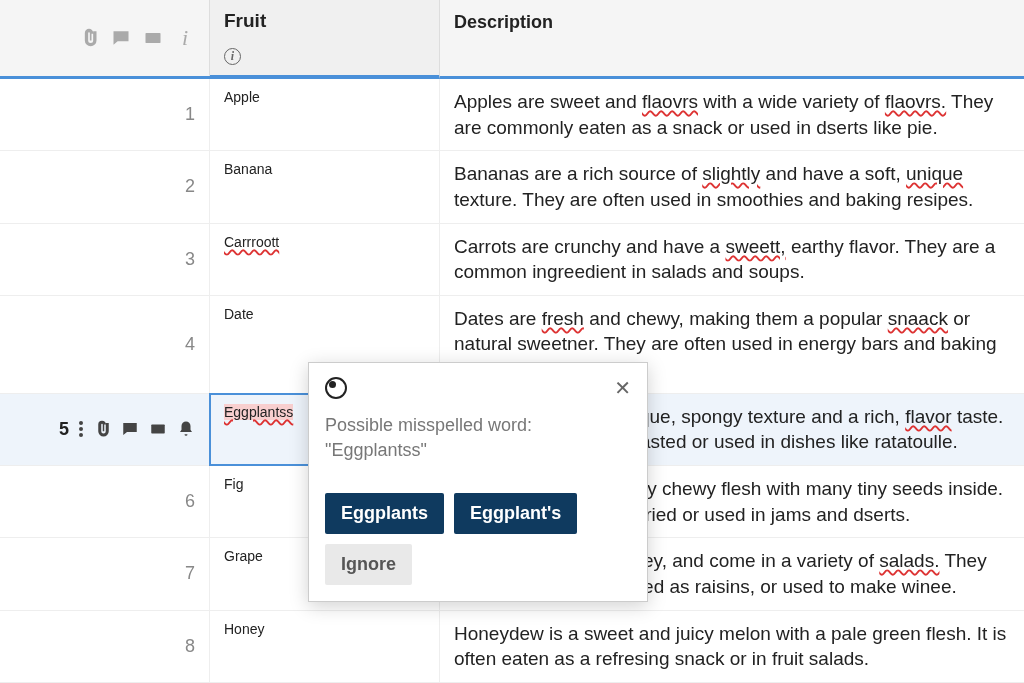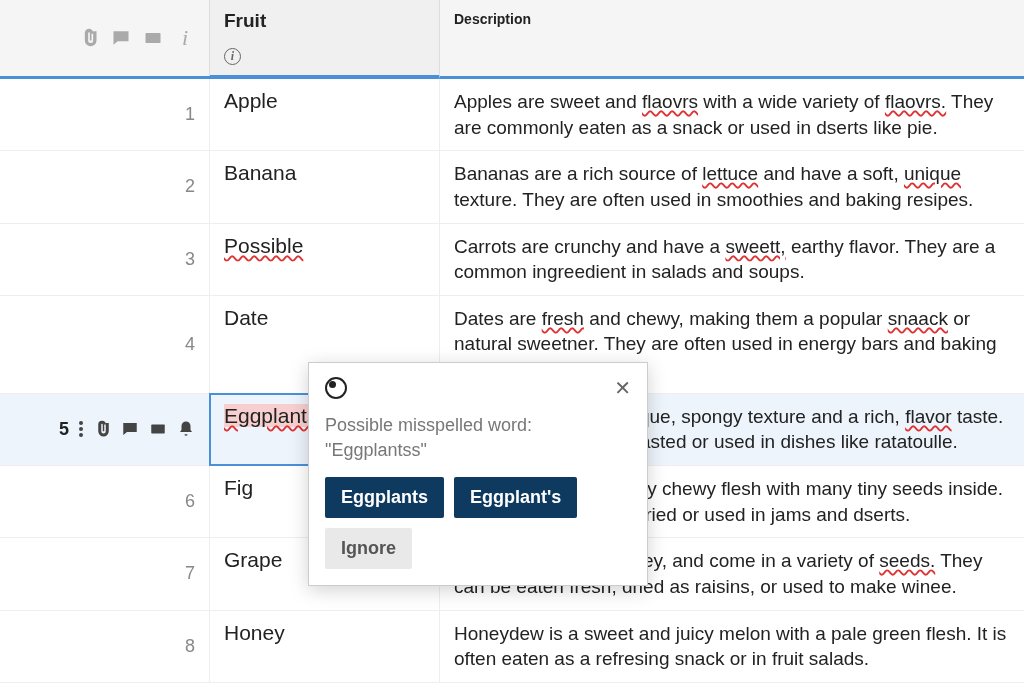--- a/index.html
+++ b/index.html
@@ -39,21 +39,21 @@
     gap: 16px;
     background: #f0f0f0;
     border-bottom: 4px solid #4a90d9;
     margin-bottom: -3px;
     position: relative;
   }
   .header-row .col-desc {
     flex: 1;
     padding: 10px 14px;
     font-weight: bold;
-    font-size: 14px;
+    font-size: 18px;
   }
   
   .row {
     display: flex;
     border-bottom: 1px solid #eee;
   }
   .row.selected {
     background: #eef4fb;
   }
   .col-num {
@@ -68,21 +68,21 @@
     gap: 10px;
   }
   .row.selected .col-num {
     font-weight: bold;
     color: #222;
   }
   .col-fruit {
     width: 230px;
     border-right: 1px solid #eee;
     padding: 10px 14px;
-    font-size: 21px;
+    font-size: 14px;
     position: relative;
   }
   .row.selected .col-fruit {
     border: 2px solid #4a90d9;
     margin: -1px;
     padding: 9px 13px;
   }
   .col-desc {
     flex: 1;
     padding: 10px 14px;
@@ -171,21 +171,21 @@
   .popup-logo::after {
     content: "";
     position: absolute;
     width: 7px; height: 7px;
     background: #222;
     border-radius: 50%;
     top: 2px; left: 2px;
   }
   .popup-msg {
     color: #777;
-    margin-bottom: 14px;
+    margin-bottom: 30px;
     line-height: 1.4;
   }
   .popup-btns {
     display: flex;
     flex-wrap: wrap;
     gap: 10px;
   }
   .btn {
     border: none;
     padding: 10px 16px;
@@ -234,27 +234,27 @@
         <span>1</span>
       </div>
       <div class="col-fruit"><span>Apple</span></div>
       <div class="col-desc"><span>Apples are sweet and </span><span class="sp">flaovrs</span><span> with a wide variety of </span><span class="sp">flaovrs.</span><span> They are commonly eaten as a snack or used in dserts like pie.</span></div>
     </div>
     <div class="row">
       <div class="col-num">
         <span>2</span>
       </div>
       <div class="col-fruit"><span>Banana</span></div>
-      <div class="col-desc"><span>Bananas are a rich source of </span><span class="sp">lettuce</span><span> and have a soft, </span><span class="sp">unique</span><span> texture. They are often used in smoothies and baking resipes.</span></div>
+      <div class="col-desc"><span>Bananas are a rich source of </span><span class="sp">slightly</span><span> and have a soft, </span><span class="sp">unique</span><span> texture. They are often used in smoothies and baking resipes.</span></div>
     </div>
     <div class="row">
       <div class="col-num">
         <span>3</span>
       </div>
-      <div class="col-fruit"><span class="sp">Possible</span></div>
+      <div class="col-fruit"><span class="sp">Carrroott</span></div>
       <div class="col-desc"><span>Carrots are crunchy and have a </span><span class="sp">sweett,</span><span> earthy flavor. They are a common ingreedient in salads and soups.</span></div>
     </div>
     <div class="row">
       <div class="col-num">
         <span>4</span>
       </div>
       <div class="col-fruit"><span>Date</span></div>
       <div class="col-desc"><span>Dates are </span><span class="sp">fresh</span><span> and chewy, making them a popular </span><span class="sp">snaack</span><span> or natural sweetner. They are often used in energy bars and baking recipies.</span></div>
     </div>
     <div class="row selected">
@@ -288,21 +288,21 @@
         <span>6</span>
       </div>
       <div class="col-fruit"><span>Fig</span></div>
       <div class="col-desc"><span>Figs have a soft, slightly chewy flesh with many tiny seeds inside. They are often eaten dried or used in jams and dserts.</span></div>
     </div>
     <div class="row">
       <div class="col-num">
         <span>7</span>
       </div>
       <div class="col-fruit"><span>Grape</span></div>
-      <div class="col-desc"><span>Grapes are sweet, juicey, and come in a variety of </span><span class="sp">seeds.</span><span> They can be eaten fresh, dried as raisins, or used to make winee.</span></div>
+      <div class="col-desc"><span>Grapes are sweet, juicey, and come in a variety of </span><span class="sp">salads.</span><span> They can be eaten fresh, dried as raisins, or used to make winee.</span></div>
     </div>
     <div class="row">
       <div class="col-num">
         <span>8</span>
       </div>
       <div class="col-fruit"><span>Honey</span></div>
       <div class="col-desc"><span>Honeydew is a sweet and juicy melon with a pale green flesh. It is often eaten as a refresing snack or in fruit salads.</span></div>
     </div>
     <div class="row">
       <div class="col-num"></div>

